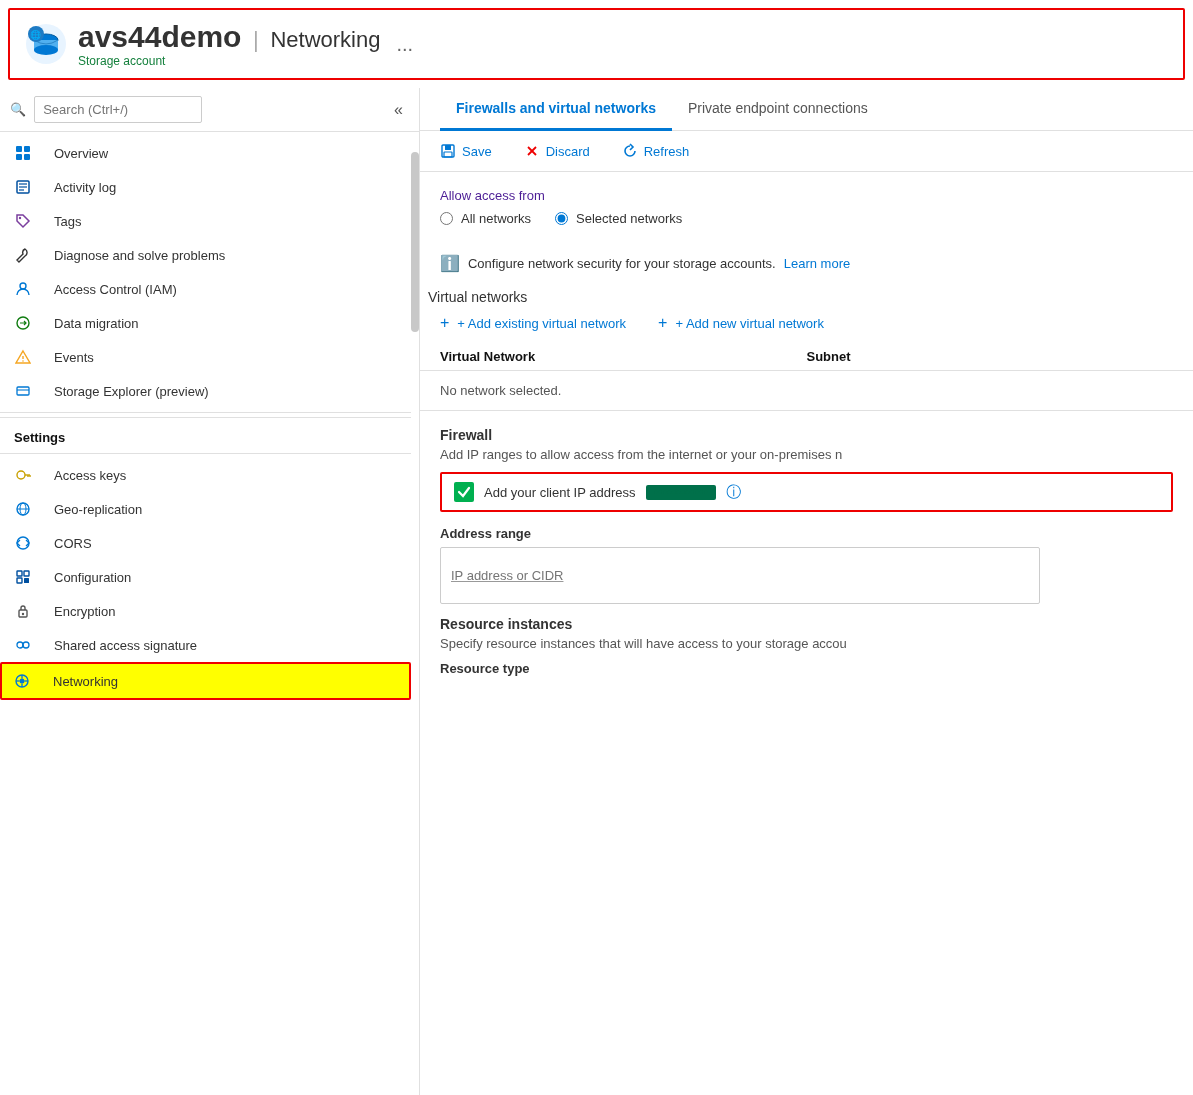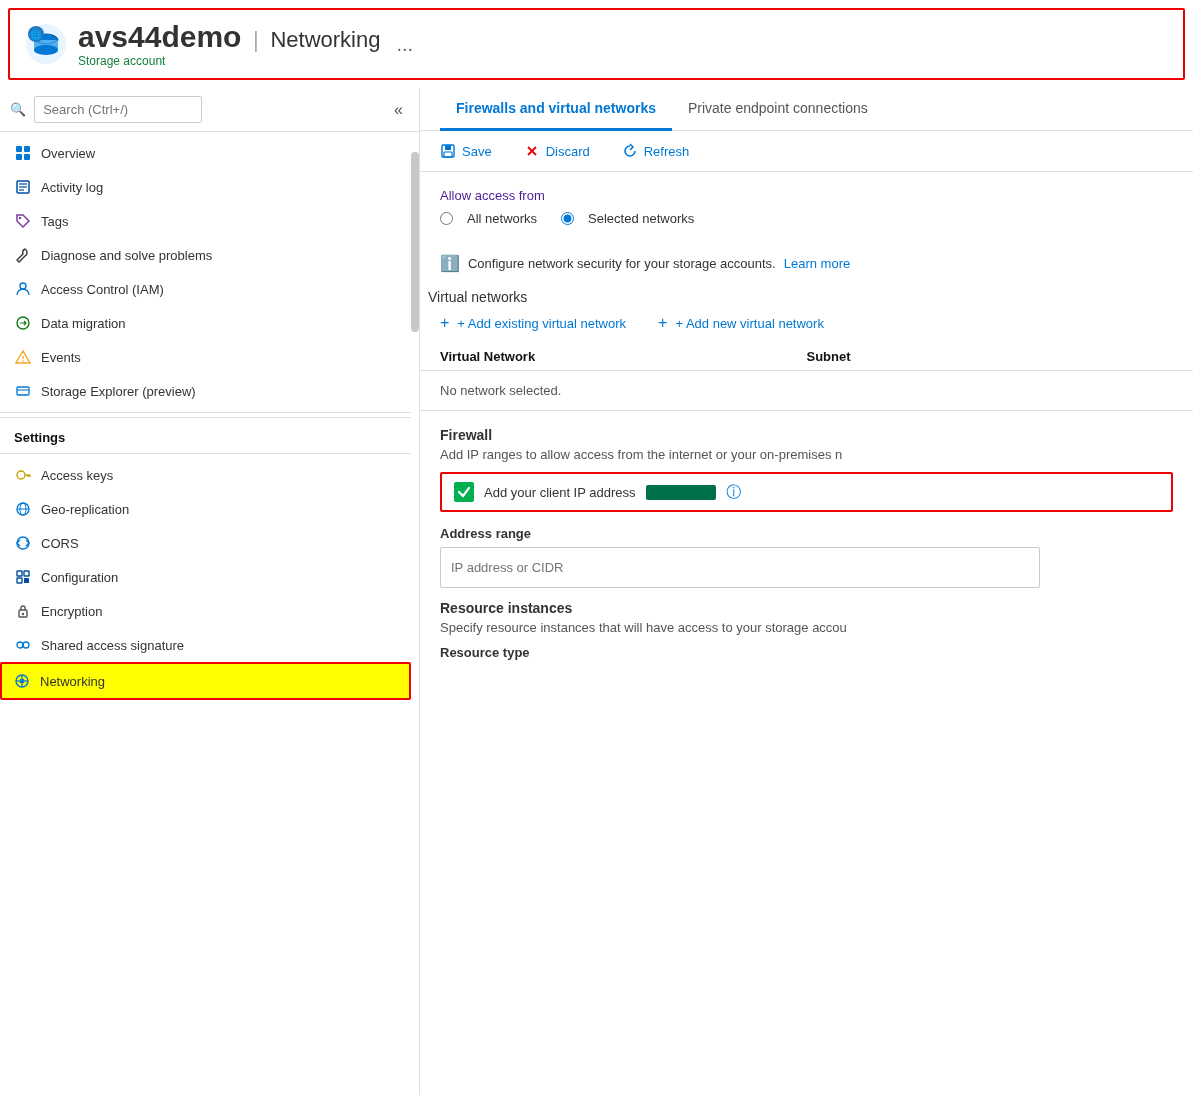--- a/index.html
+++ b/index.html
@@ -83,21 +83,21 @@
     }
     .sidebar-list {
       flex: 1;
       padding: 4px 0;
     }
     .sidebar-item {
       display: flex;
       align-items: center;
       padding: 8px 14px;
       cursor: pointer;
-      gap: 9px;
+      gap: 22px;
       color: #333;
     }
     .sidebar-item-highlighted {
       background: #ffff00 !important;
     }
     .sidebar-section-title {
       padding: 12px 14px 4px 14px;
       font-weight: 700;
       font-size: 13px;
       color: #111;
@@ -171,21 +171,21 @@
       margin-bottom: 8px;
     }
     .radio-group {
       display: flex;
       gap: 24px;
       margin-bottom: 12px;
     }
     .radio-option {
       display: flex;
       align-items: center;
-      gap: 14px;
+      gap: 8px;
       cursor: pointer;
     }
     .radio-option input { cursor: pointer; accent-color: #0078d4; }
 
     .info-bar {
       display: flex;
       align-items: center;
       gap: 8px;
       font-size: 13px;
       color: #333;
@@ -300,24 +300,25 @@
     .address-label {
       font-weight: 700;
       font-size: 13px;
       margin-bottom: 6px;
     }
     .address-input {
       width: 100%;
       max-width: 600px;
       border: 1px solid #ccc;
       border-radius: 2px;
-      padding: 12px 10px;
+      padding: 20px 10px;
       font-size: 13px;
       outline: none;
       color: #999;
+      text-decoration: underline;
     }
 
     .resource-section {
       padding: 0 20px;
     }
     .resource-title {
       font-size: 14px;
       font-weight: 600;
       margin-bottom: 4px;
     }

